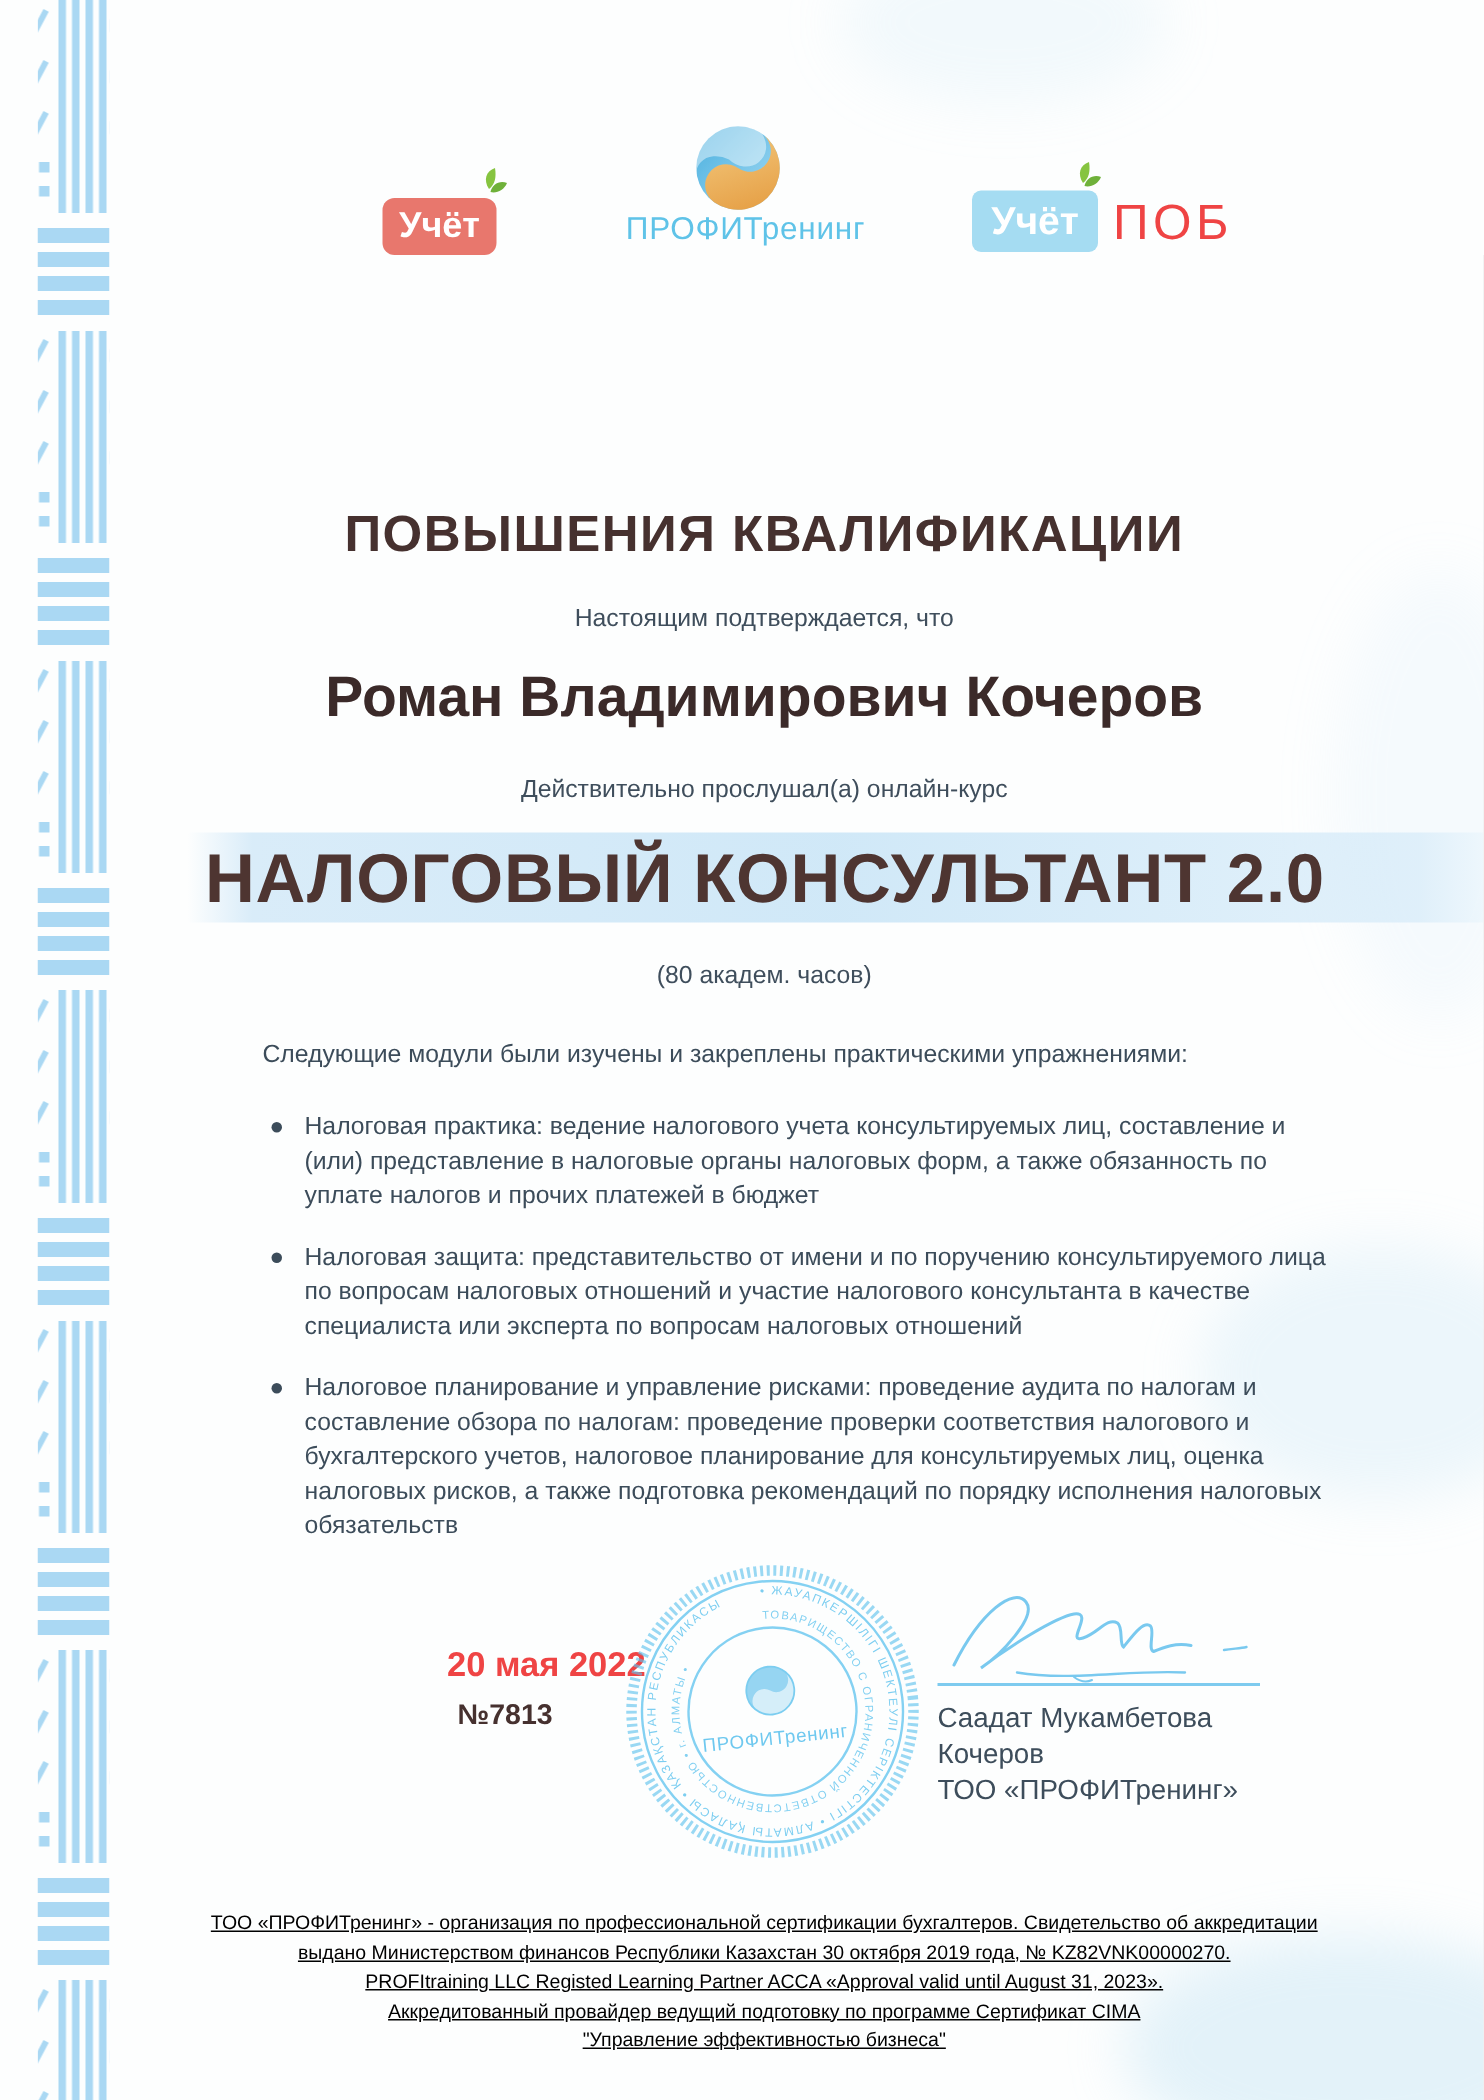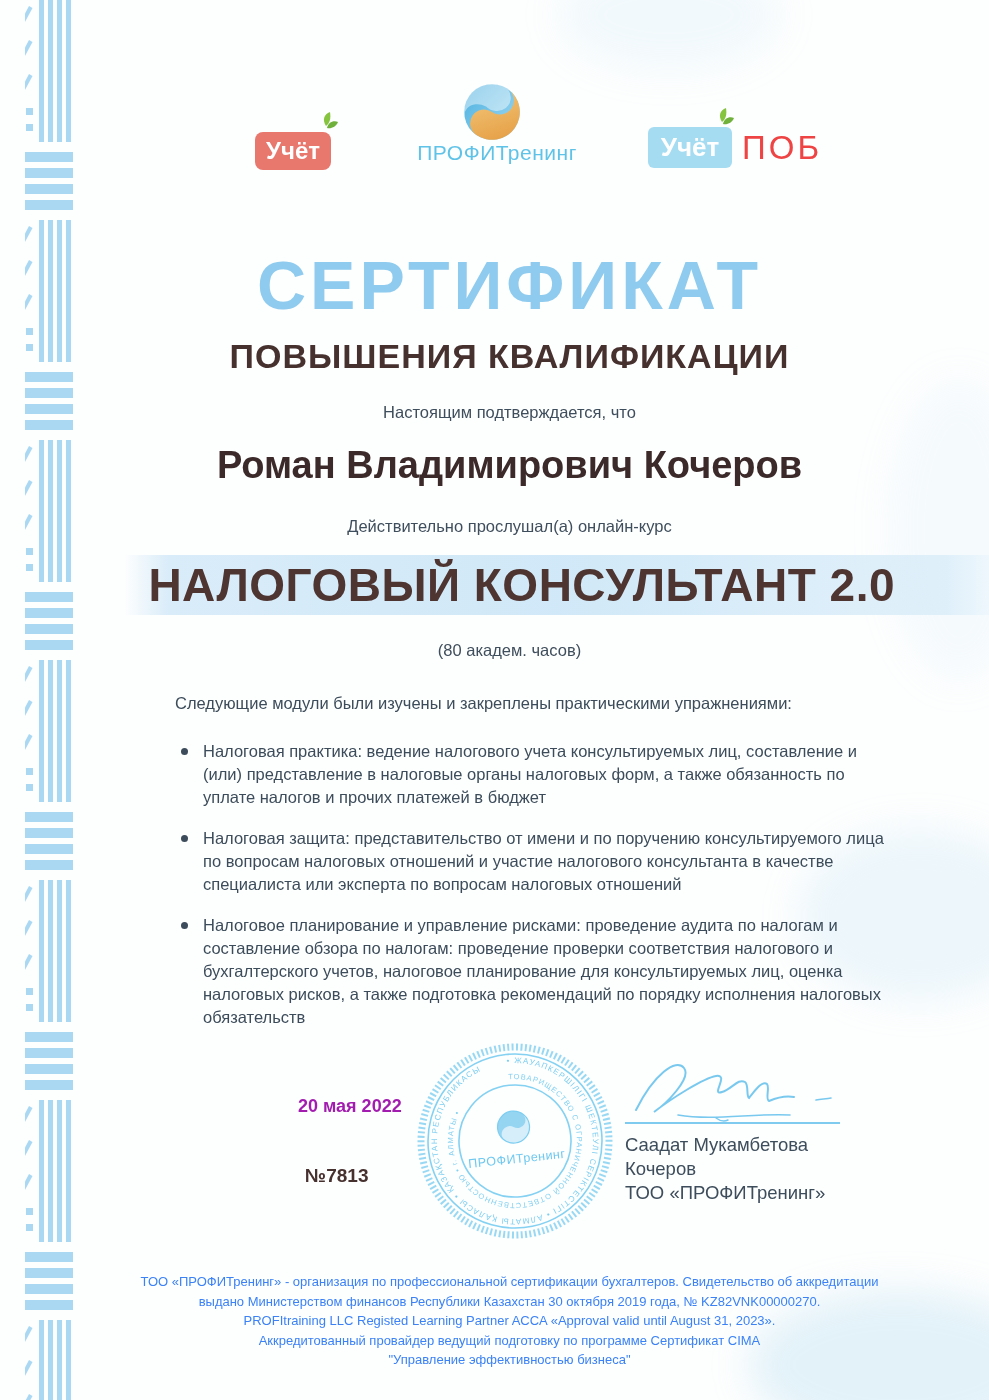--- a/index.html
+++ b/index.html
@@ -50,47 +50,47 @@
   .recipient { top:444px; font-size:38px; font-weight:bold; color:#3b2a29; }
   .course-line { top:517px; font-size:16.5px; color:#3f4e5c;text-align:center; }
 
   .course-band {
     position:absolute; left:125px; right:0; top:555px; height:60px;
     background:linear-gradient(90deg, rgba(208,232,248,0) 0%, rgba(205,230,247,.75) 5%,
       rgba(197,227,246,.8) 50%, rgba(208,232,248,.6) 95%, rgba(216,238,250,.25) 100%);
   }
   .course-title {
     position:absolute; left:0; right:94px; top:0; height:60px; line-height:60px;
-    text-align:right; font-size:46px; font-weight:bold; color:#4e3531; letter-spacing:.5px;
+    text-align:center; font-size:46px; font-weight:bold; color:#4e3531; letter-spacing:.5px;
   }
   .hours { top:641px; font-size:16.5px; color:#3f4e5c; }
 
   .modules { position:absolute; left:175px; top:694px; width:725px; color:#3c4c5a; }
   .modules-intro { font-size:16.5px; margin-bottom:27px; }
   .modules ul { list-style:none; }
   .modules li {
     position:relative; padding-left:28px; margin-bottom:18px;
     font-size:16.5px; line-height:23px;
   }
   .modules li::before {
     content:""; position:absolute; left:6px; top:8px; width:7px; height:7px;
     border-radius:50%; background:#3c4c5a;
   }
 
-  .issue-date { position:absolute; left:298px; top:1096px; font-size:18px; font-weight:bold; color:#a21caf; }
-  .issue-number { position:absolute; left:305px; top:1133px; font-size:19px; font-weight:bold; color:#46312f;margin-top:32px; }
+  .issue-date { position:absolute; left:298px; top:1096px; font-size:23px; font-weight:bold; color:#ef4444; }
+  .issue-number { position:absolute; left:305px; top:1133px; font-size:19px; font-weight:bold; color:#46312f; }
 
   .stamp { position:absolute; left:415px; top:1041px; width:200px; height:200px; transform:rotate(-6deg); opacity:.9; }
 
   .signature-svg { position:absolute; left:618px; top:1048px; width:230px; height:80px; }
   .signature-line { position:absolute; left:625px; top:1122px; width:215px; height:2px; background:#7ecbef; }
   .signature-block { position:absolute; left:625px; top:1133px; color:#3d4d5b; font-size:18.5px; line-height:24px; }
 
   .footer { position:absolute; left:30px; right:0; top:1272px; text-align:center;
-    font-size:13px; line-height:19.5px; color:#3b82f6; }
+    font-size:13px; line-height:19.5px; color:#000000;text-decoration:underline; }
 </style>
 </head>
 <body>
 
 <div class="page">
 
   <div class="wash w1"></div>
   <div class="wash w2"></div>
   <div class="wash w3"></div>
   <div class="wash w4"></div>
@@ -145,21 +145,20 @@
 
   <div class="logo-pob-rect">
     <span>Учёт</span>
   </div>
   <svg class="leaf l2" width="24" height="26" viewBox="0 0 24 26">
     <path d="M10 16 C6 10 8 4 14 2 C15 8 14 13 10 16 Z" fill="#86c440"></path>
     <path d="M11 18 C12 13 17 10 22 12 C20 17 15 19 11 18 Z" fill="#6fb13a"></path>
   </svg>
   <div class="logo-pob-text">ПОБ</div>
 
-  <div class="centered title">СЕРТИФИКАТ</div>
   <div class="centered subtitle">ПОВЫШЕНИЯ КВАЛИФИКАЦИИ</div>
   <div class="centered confirm-line">Настоящим подтверждается, что</div>
   <div class="centered recipient">Роман Владимирович Кочеров</div>
   <div class="centered course-line">Действительно прослушал(а) онлайн-курс</div>
 
   <div class="course-band">
     <div class="course-title">НАЛОГОВЫЙ КОНСУЛЬТАНТ 2.0</div>
   </div>
   <div class="centered hours">(80 академ. часов)</div>
 

